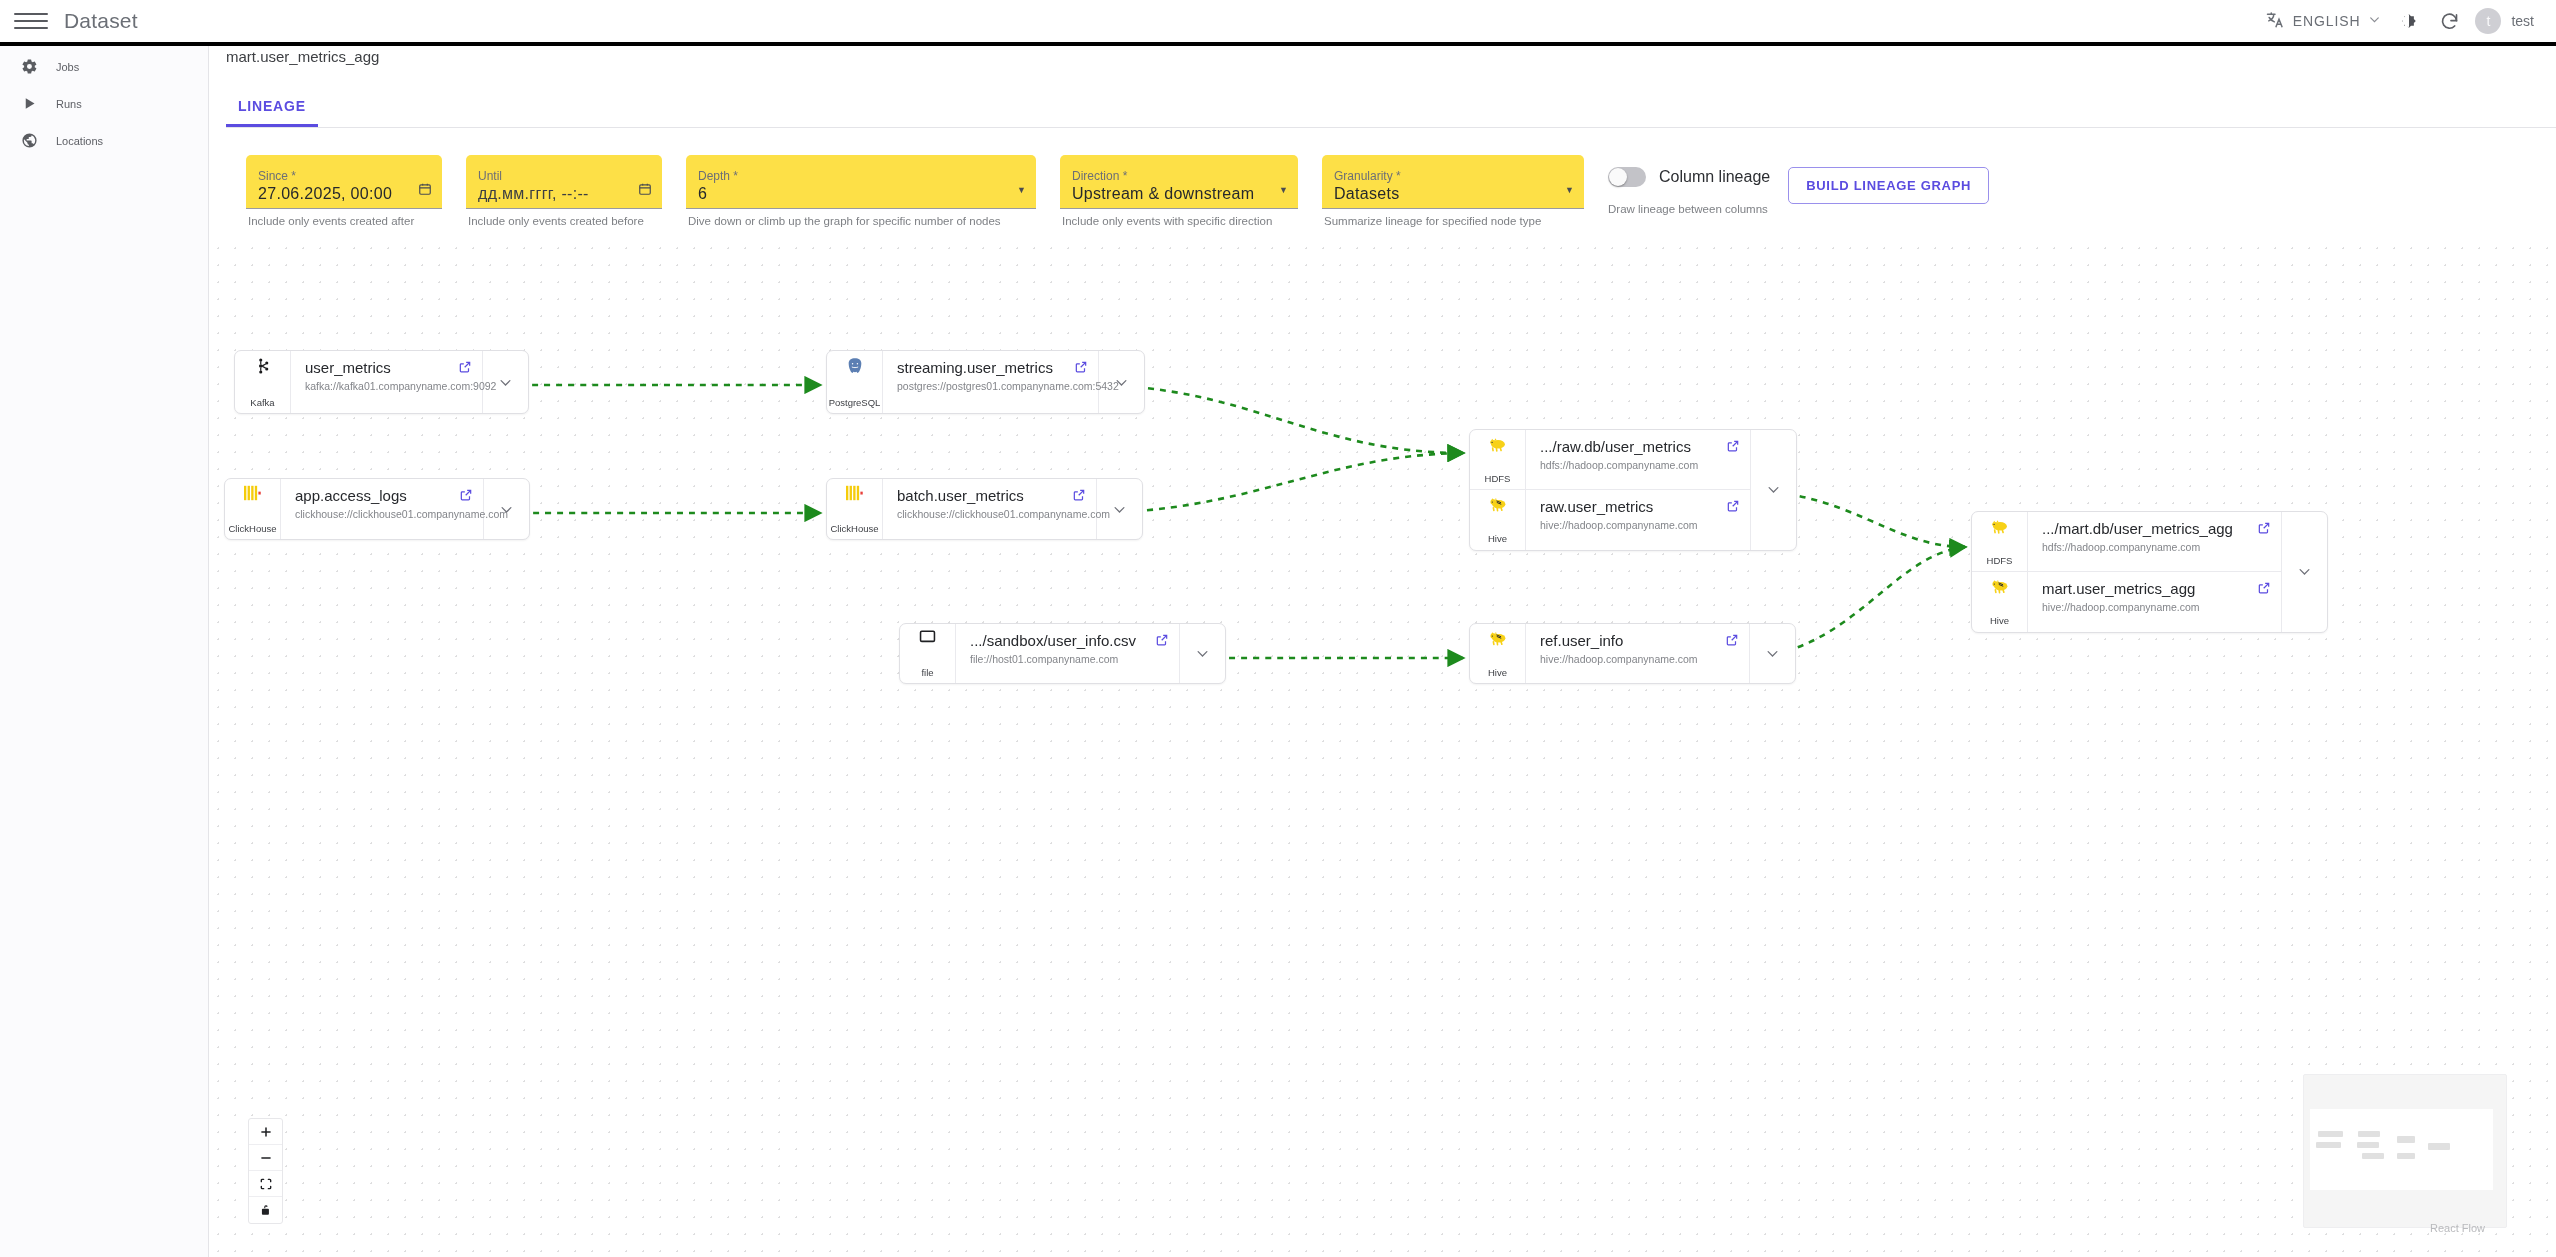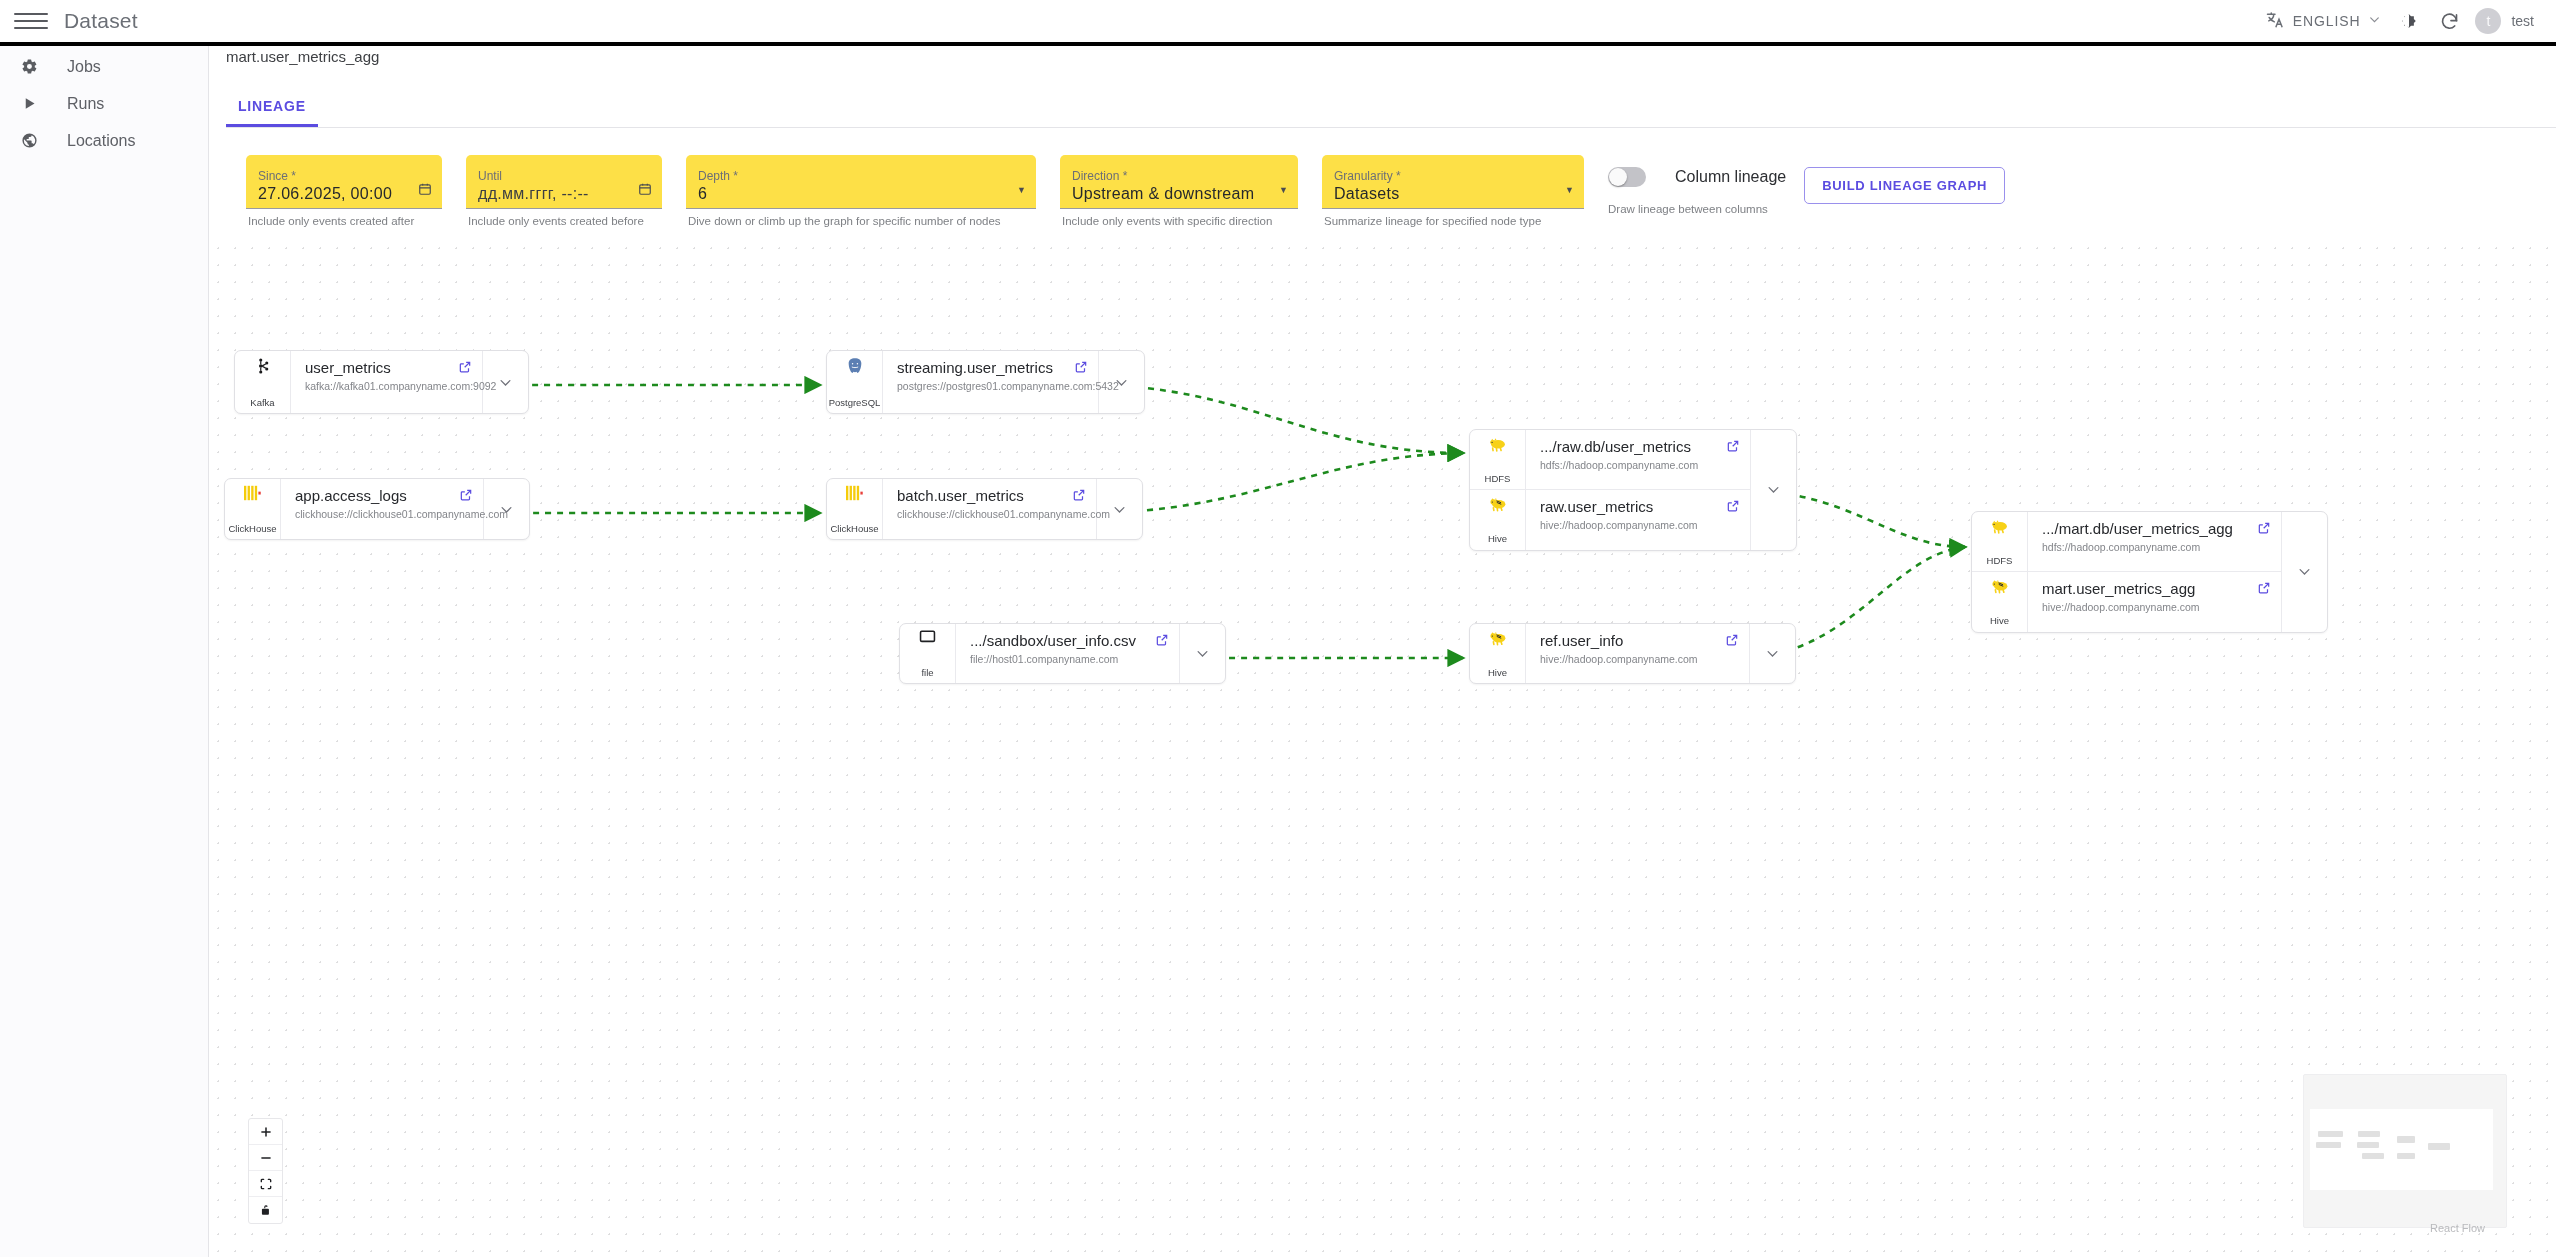--- a/index.html
+++ b/index.html
@@ -50,21 +50,21 @@
   .sidebar {
     position: absolute; left: 0; top: 46px; width: 209px; height: 1211px;
     background: #fbfbfd; border-right: 1px solid #e4e4e8;
     padding-top: 2px;
   }
   .side-item {
     display: flex; align-items: center; height: 37px; padding-left: 14px;
     cursor: pointer; color: #5e6066;
   }
   .side-ico { width: 30px; display: flex; align-items: center; justify-content: center; color: #5a5c61; }
-  .side-label { font-size: 16px; margin-left: 23px; color: #5e6066; }
+  .side-label { font-size: 11px; margin-left: 12px; color: #5e6066; }
 
   
   .crumb {
     position: absolute; left: 226px; top: 48px; font-size: 15px; color: #3e4044;
   }
   .tabs {
     position: absolute; left: 226px; top: 96px; width: 2330px; height: 32px;
     border-bottom: 1px solid #e4e4e8;
   }
   .tab {
@@ -101,21 +101,21 @@
   .toggle-wrap { margin-right: 18px; padding-top: 12px; }
   .toggle-row { display: flex; align-items: center; }
   .switch {
     width: 38px; height: 20px; background: #c3c3c8; border-radius: 11px;
     position: relative; cursor: pointer; display:inline-block;
   }
   .switch .knob {
     position: absolute; left: 1px; top: 1px; width: 18px; height: 18px;
     border-radius: 50%; background: #fafafa; box-shadow: 0 1px 2px rgba(0,0,0,.35);
   }
-  .toggle-label { font-size: 16px; color: #2c2e32; margin-left: 29px; }
+  .toggle-label { font-size: 16px; color: #2c2e32; margin-left: 13px; }
   .toggle-hint { font-size: 11.5px; color: #7e8085; margin-top: 16px; }
 
   .build-btn {
     margin-top: 12px;
     border: 1px solid #9a90ec; border-radius: 5px; background: #fff;
     color: #5b4ce0; font-size: 13px; font-weight: 700; letter-spacing: .7px;
     padding: 10px 17px; cursor: pointer; white-space: nowrap;
   }
 
   

